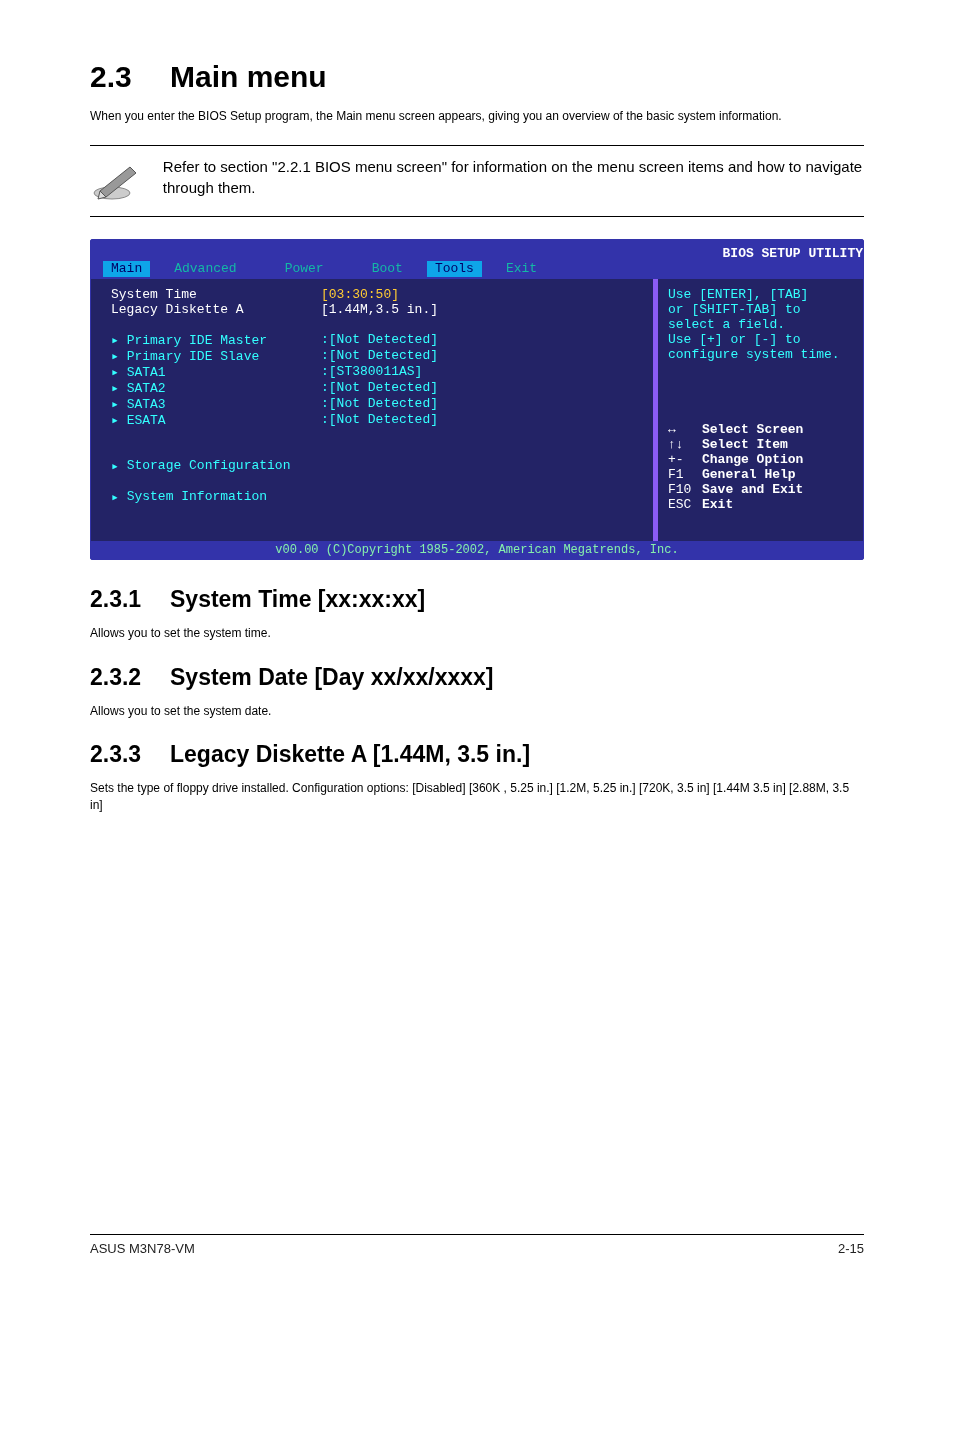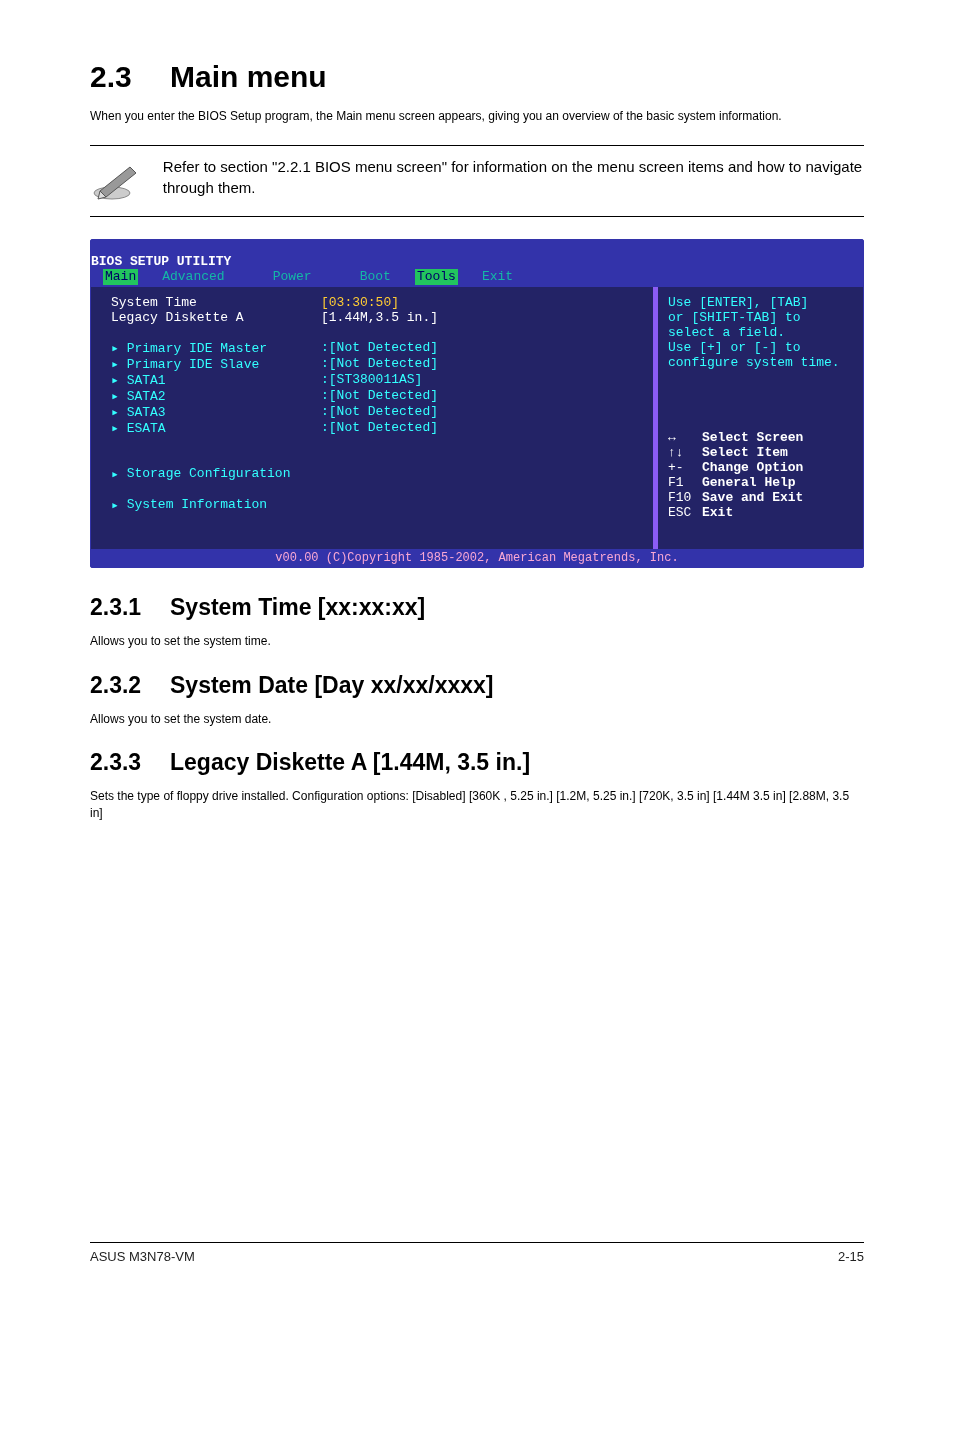--- a/index.html
+++ b/index.html
@@ -24,30 +24,30 @@
   
   .bios-wrap { width: 100%; margin: 6px 0 26px 0; }
   .bios {
     font-family: "Courier New", monospace;
     font-size: 13px;
     border: 1px solid #33a;
     background: #33a;
     border-radius: 2px;
     overflow: hidden;
   }
-  .bios-title-row { background: #33a; color:#fff; text-align:left; font-weight:bold; padding-top:14px;}
+  .bios-title-row { background: #33a; color:#fff; text-align:right; font-weight:bold; padding-top:6px;}
   .bios-menubar {
     background: #33a;
     color: #cfcfcf;
     display: flex;
     padding: 0 12px 2px 12px;
     height: 18px;
   }
   .bios-menubar span { display: inline-block; padding: 0 24px; color:#14b8a6; }
-  .bios-menubar .sel { background: #22c55e; color: #000066; padding: 0 2px;}
+  .bios-menubar .sel { background: #0ea5e9; color: #000066; padding: 0 8px;}
   .bios-body {
     display: flex;
     background: #232366;
   }
   .bios-left {
     flex: 1;
     padding: 8px 16px 6px 20px;
     min-height: 250px;
   }
   .bios-right {
@@ -58,21 +58,21 @@
   }
   .row { display: flex; white-space: pre; }
   .row .lbl { width: 210px; }
   .row .val { }
   .c-white { color: #ffffff; }
   .c-cyan  { color: #33ffff; }
   .c-orange{ color: #ffcc33; }
   .help-block .k { display:inline-block; width:34px; }
   .bios-footer {
     background: #33a;
-    color: #f9a8d4;
+    color: #86efac;
     text-align: center;
     font-family: "Courier New", monospace;
     font-size: 12px;
     padding: 2px 0;
   }
   .page-footer-line { border-top: 1px solid #000; margin-top: 420px; }
   .page-footer { display:flex; justify-content: space-between; font-size: 13px; padding-top: 6px; color:#222;text-align:right;}
 </style>
 </head>
 <body>

